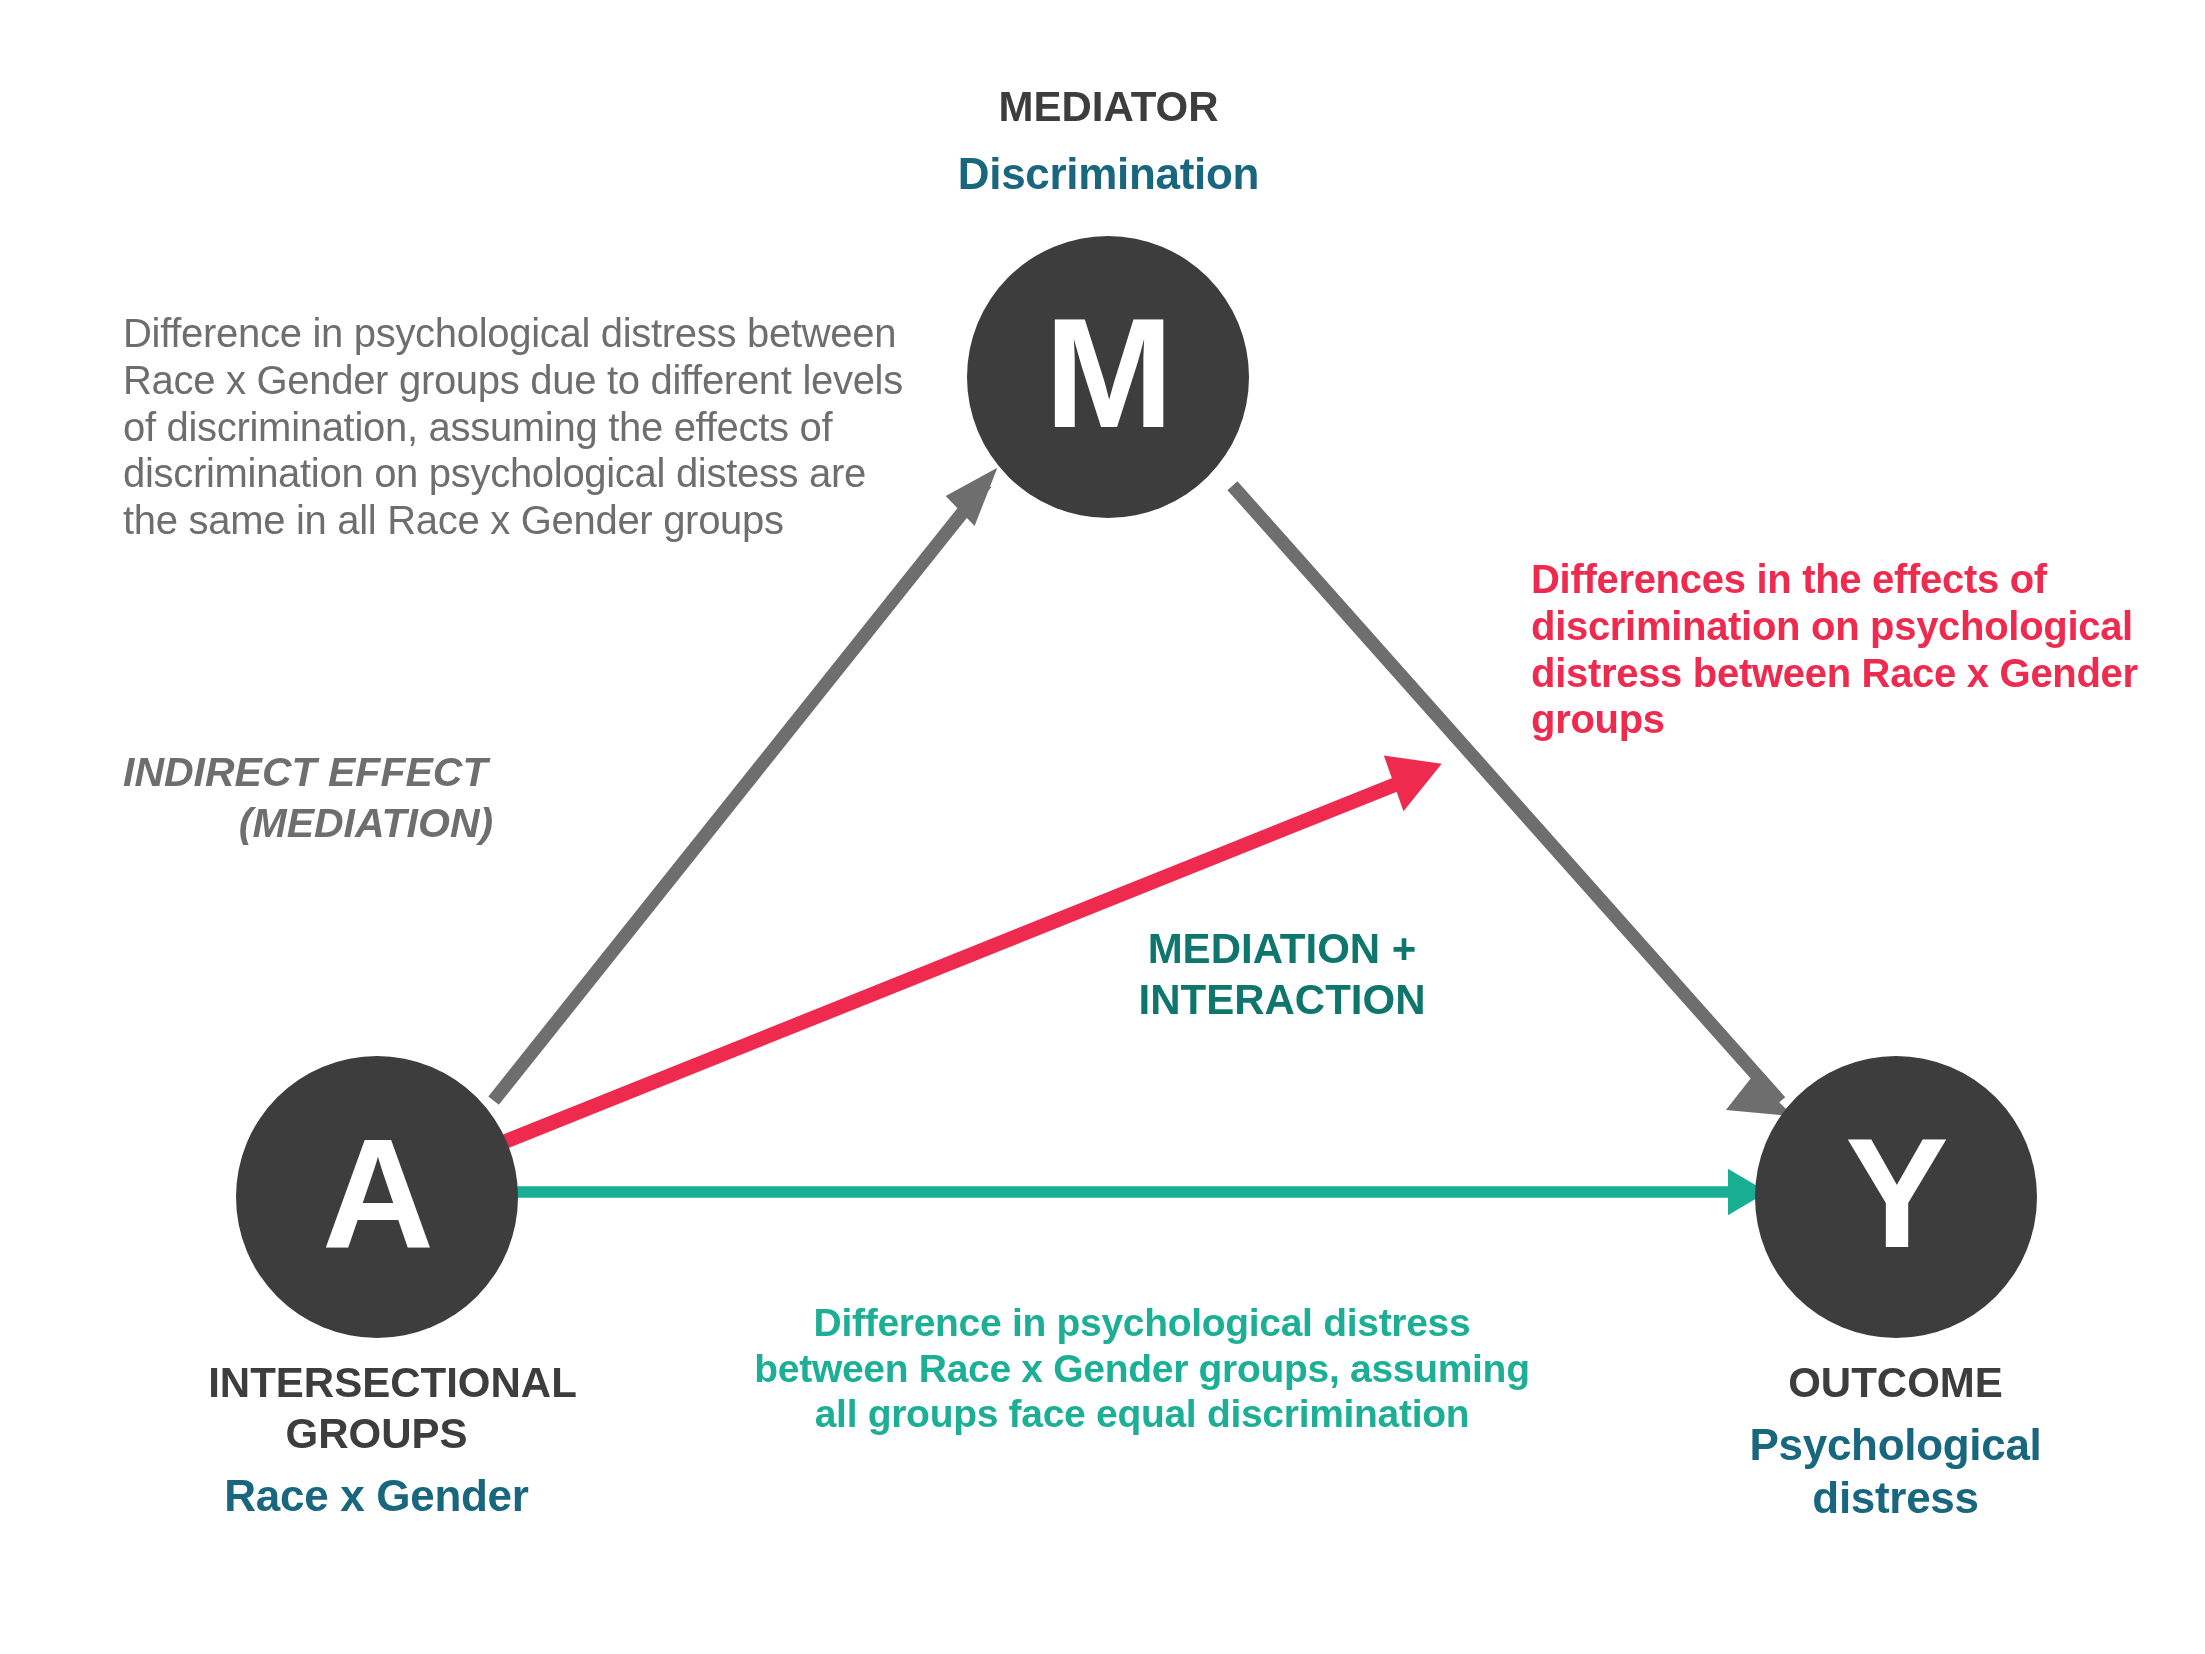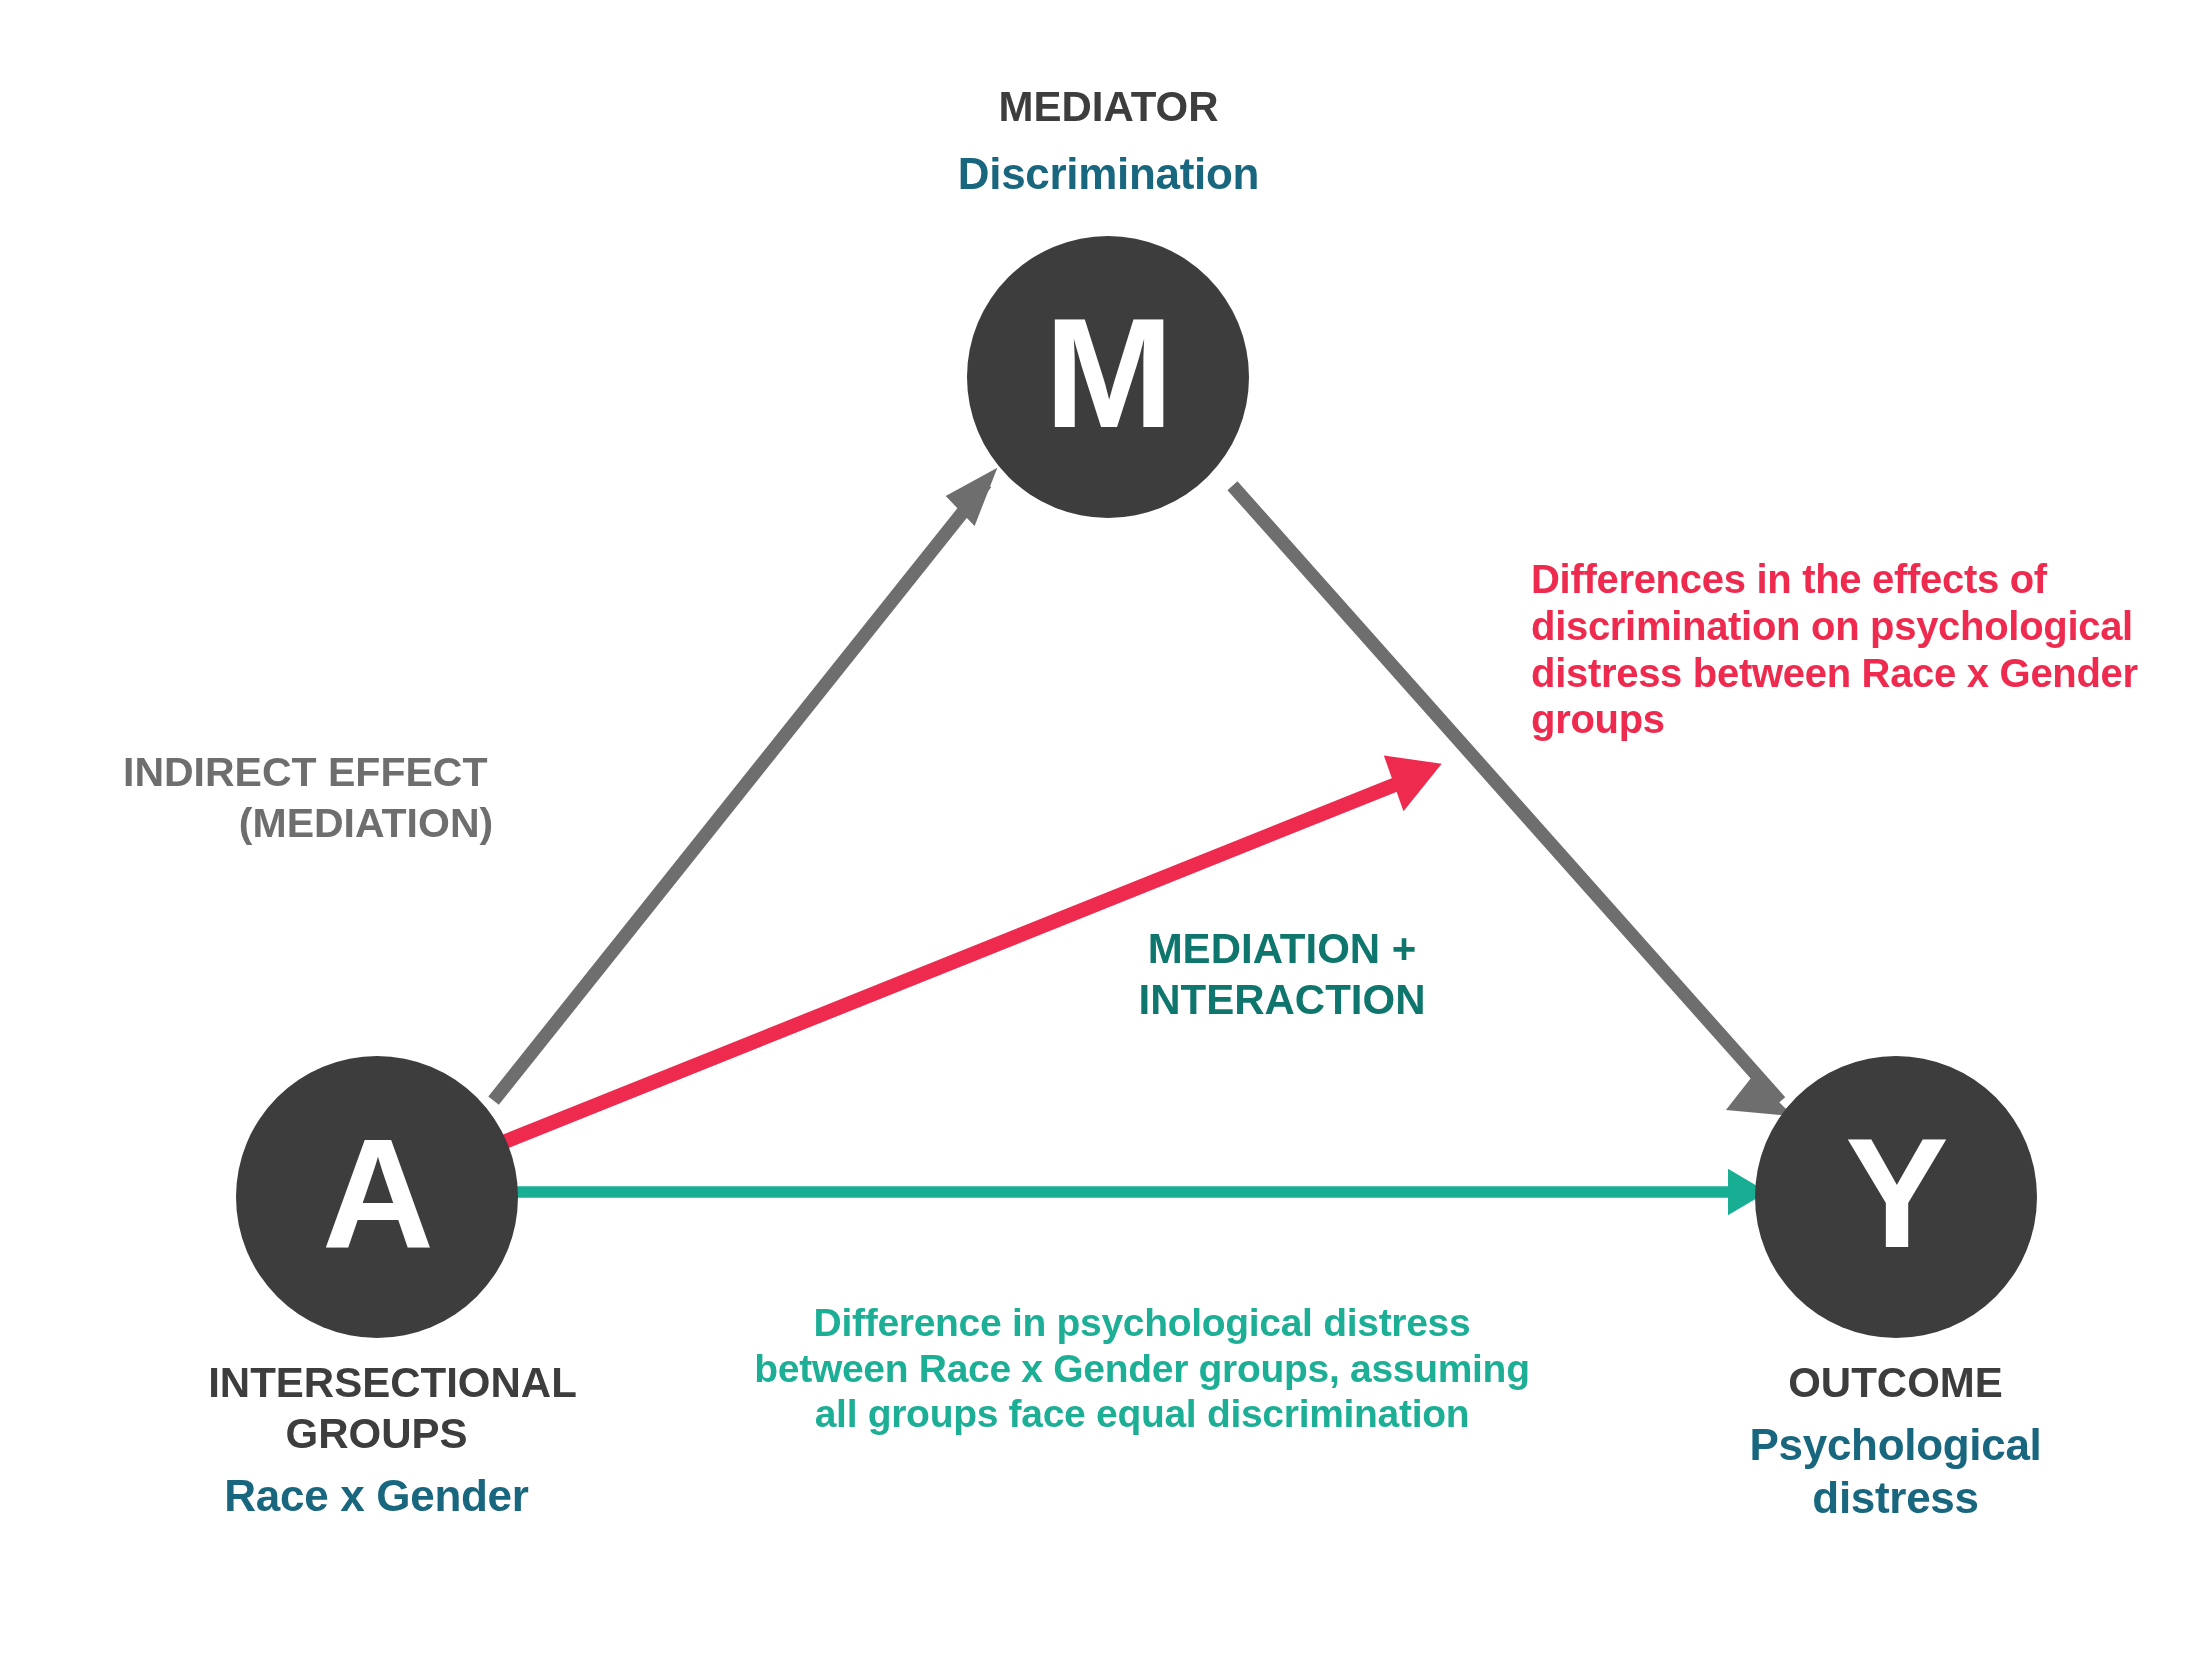--- a/index.html
+++ b/index.html
@@ -56,20 +56,21 @@
     font-weight: normal;
     line-height: 1.17;
     letter-spacing: -0.3px;
   }
   .head-gray {
     color: #6E6E6E;
     font-size: 41px;
     font-weight: bold;
     line-height: 1.13;
     letter-spacing: 0px;
+    font-style: italic;
   }
   .para-red {
     color: #EE2A4F;
     font-size: 40px;
     font-weight: bold;
     line-height: 1.17;
     letter-spacing: -0.3px;
   }
   .head-red {
     color: #0f766e;
@@ -155,20 +156,21 @@
   <div class="txt node-cap-teal" style="left:824px; top:149px; width:569px;">Discrimination</div>
 
   <div class="txt node-cap-dark" style="left:108px; top:1359px; width:569px;">INTERSECTIONAL</div>
   <div class="txt node-cap-dark" style="left:92px; top:1410px; width:569px;">GROUPS</div>
   <div class="txt node-cap-teal" style="left:92px; top:1471px; width:569px;">Race x Gender</div>
 
   <div class="txt node-cap-dark" style="left:1611px; top:1359px; width:569px;">OUTCOME</div>
   <div class="txt node-cap-teal" style="left:1611px; top:1420px; width:569px;">Psychological</div>
   <div class="txt node-cap-teal" style="left:1611px; top:1473px; width:569px;">distress</div>
 
+  <div class="txt para-gray" style="left:123px; top:310px; width:786px;">Difference in psychological distress between Race x Gender groups due to different levels of discrimination, assuming the effects of discrimination on psychological distess are the same in all Race x Gender groups</div>
 
   <div class="txt head-gray" style="left:123px; top:749px; width:620px;">INDIRECT EFFECT</div>
   <div class="txt head-gray" style="left:123px; top:800px; width:486px; text-align:center;">(MEDIATION)</div>
 
   <div class="txt para-red" style="left:1531px; top:512px; width:631px;margin-top:44px;">Differences in the effects of discrimination on psychological distress between Race x Gender groups</div>
 
   <div class="txt head-red" style="left:972px; top:925px; width:620px;">MEDIATION +</div>
   <div class="txt head-red" style="left:972px; top:976px; width:620px;">INTERACTION</div>
 
 

